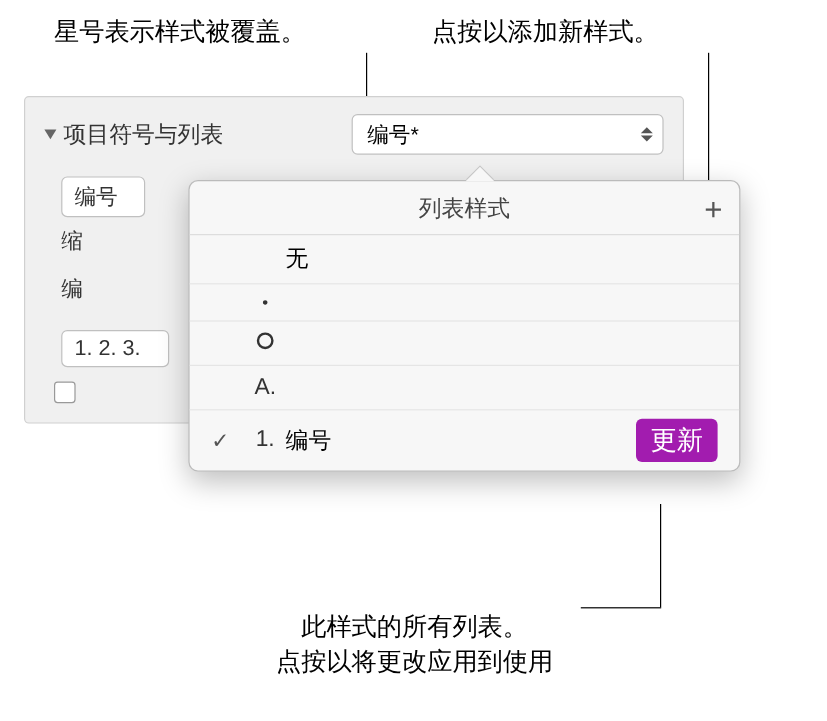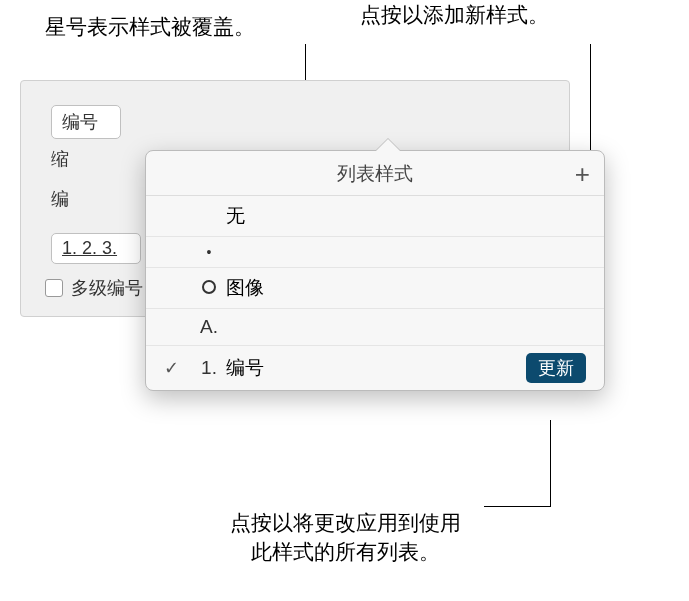--- a/index.html
+++ b/index.html
@@ -111,39 +111,38 @@
       margin: 8px 0;
     }
     .preview-box {
       margin-top: 14px;
       background: #fff;
       border: 1px solid #c0c0c0;
       border-radius: 5px;
       padding: 4px 10px;
       width: 90px;
       display: inline-block;
-      text-decoration: underline;
     }
     .checkbox-row {
       display: flex;
       align-items: center;
       gap: 8px;
       margin-top: 12px;
       margin-left: -6px;
     }
     .checkbox {
       width: 18px;
       height: 18px;
       border: 1px solid #999;
       border-radius: 3px;
       background: #fff;
     }
     .popover {
       position: absolute;
-      left: 145px;
+      left: 157px;
       top: 150px;
       width: 460px;
       background: #f7f7f7;
       border: 1px solid #bbb;
       border-radius: 8px;
       box-shadow: 0 8px 24px rgba(0,0,0,0.25);
       z-index: 10;
     }
     .popover::before {
       content: '';
@@ -209,54 +208,66 @@
       display: inline-block;
       width: 14px;
       height: 14px;
       border: 2.5px solid #333;
       border-radius: 50%;
     }
     .item-label {
       flex: 1;
     }
     .update-btn {
-      background: #0c4a6e;
+      background: #a21caf;
       color: #fff;
       border-radius: 5px;
       padding: 3px 12px;
-      font-size: 18px;
+      font-size: 22px;
     }
   </style>
 </head>
 <body>
 
 <div class="callout" style="left:45px; top:12px;">星号表示样式被覆盖。</div>
 <div class="callout-line" style="left:305px; top:44px; width:1px; height:48px;"></div>
 
-<div class="callout" style="left:360px; top:0;">点按以添加新样式。</div>
+<div class="callout" style="left:360px; top:12px;">点按以添加新样式。</div>
 <div class="callout-line" style="left:590px; top:44px; width:1px; height:126px;"></div>
 
 <div class="panel">
+  <div class="panel-row">
+    <div class="section-header">
+      <div class="disclosure"></div>
+      <span>项目符号与列表</span>
+    </div>
+    <div class="style-dropdown">
+      <span>编号*</span>
+      <div class="dropdown-arrows">
+        <div class="arrow-up"></div>
+        <div class="arrow-down"></div>
+      </div>
+    </div>
+  </div>
 
   <div class="sub-panel">
     <div>
       <span class="numbered-box">编号</span>
     </div>
     <div>
       <span class="label-left">缩</span>
     </div>
     <div>
       <span class="label-left">编</span>
     </div>
     <div>
       <span class="preview-box">1. 2. 3.</span>
     </div>
     <div class="checkbox-row">
       <div class="checkbox"></div>
-      <span>多级编号</span>
     </div>
   </div>
 </div>
 
 <div class="popover">
   <div class="popover-header">
     <div class="popover-title">列表样式</div>
     <div class="add-btn">+</div>
   </div>
   <div class="style-list">
@@ -265,33 +276,32 @@
       <span class="item-prefix"></span>
       <span class="item-label">无</span>
     </div>
     <div class="style-item">
       <span class="check-mark"></span>
       <span class="item-prefix bullet-dot">•</span>
     </div>
     <div class="style-item">
       <span class="check-mark"></span>
       <span class="item-prefix"><span class="circle-icon"></span></span>
-      <span class="item-label">图像</span>
     </div>
     <div class="style-item">
       <span class="check-mark"></span>
       <span class="item-prefix">A.</span>
     </div>
     <div class="style-item">
       <span class="check-mark">✓</span>
       <span class="item-prefix">1.</span>
       <span class="item-label">编号</span>
       <span class="update-btn">更新</span>
     </div>
   </div>
 </div>
 
 <div class="callout" style="left:230px; top:508px; text-align:center;">
+  <div>此样式的所有列表。</div>
   <div>点按以将更改应用到使用</div>
-  <div>此样式的所有列表。</div>
 </div>
 <div class="callout-line" style="left:550px; top:420px; width:1px; height:86px;"></div>
 <div class="callout-line" style="left:484px; top:506px; width:67px; height:1px;"></div>
 
 </body></html>

